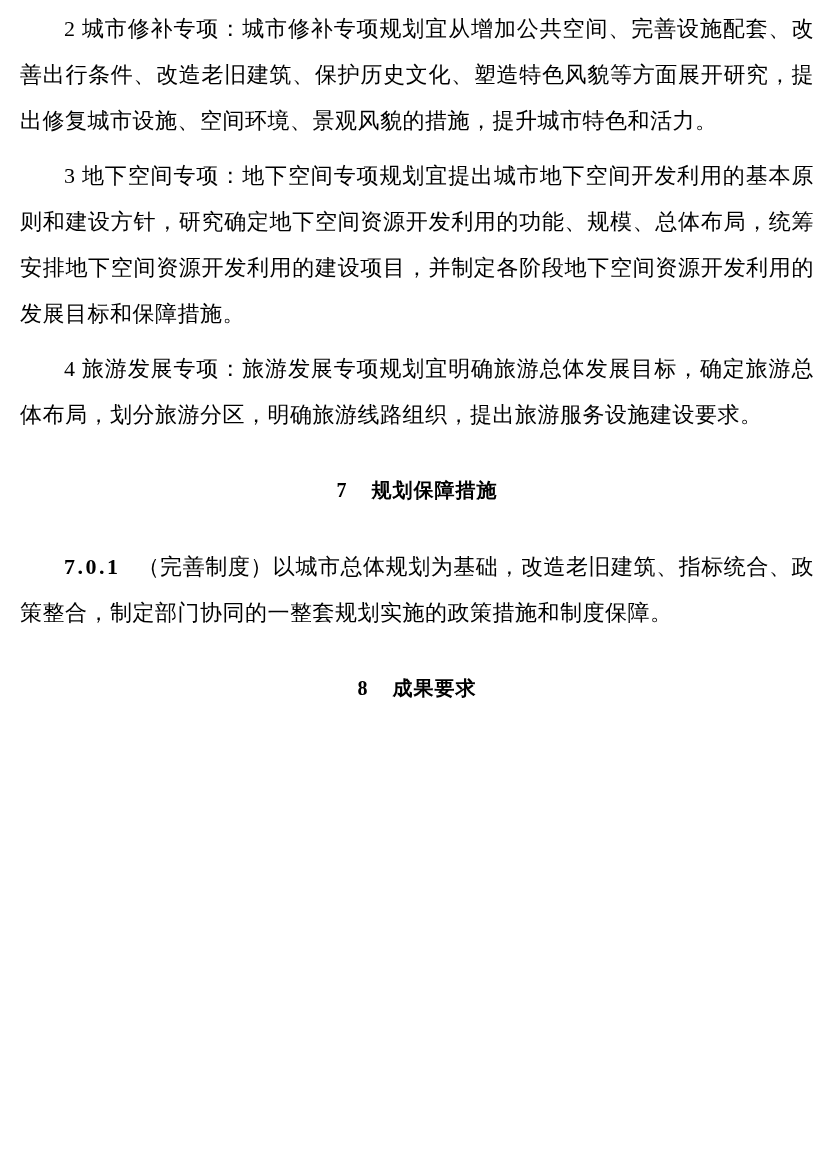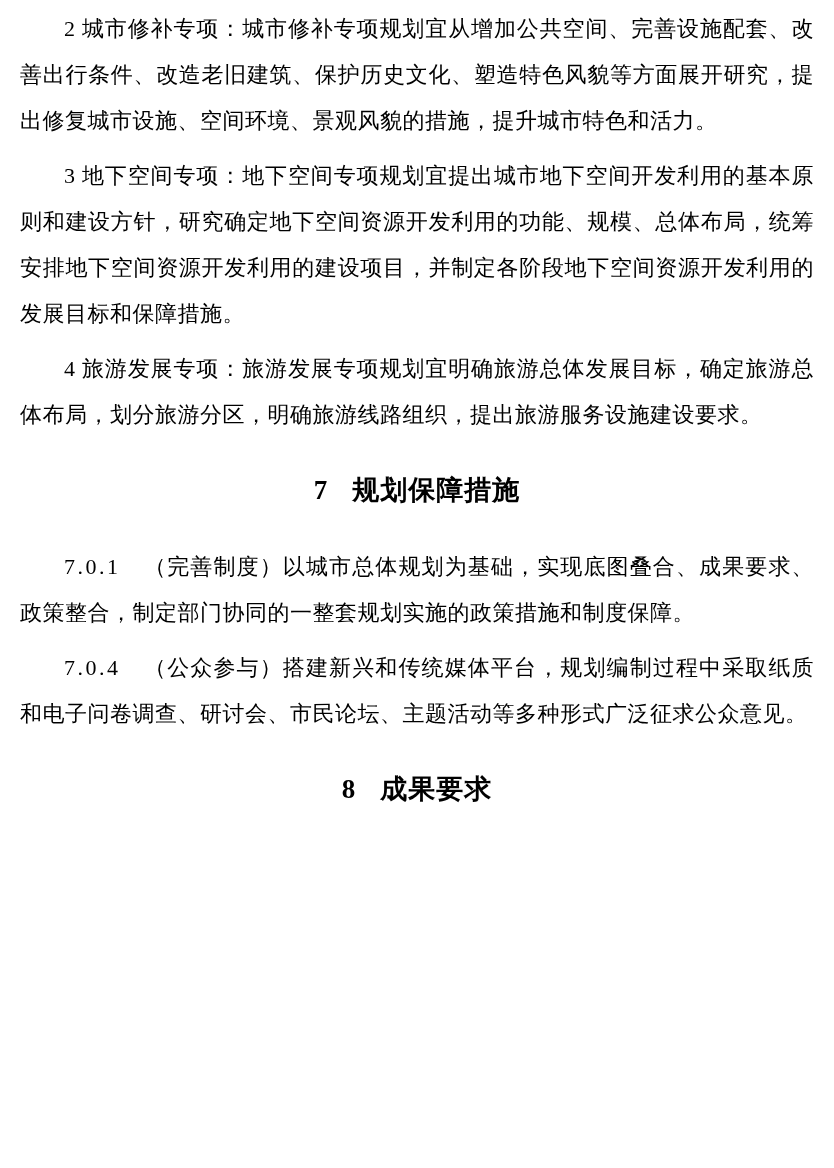--- a/index.html
+++ b/index.html
@@ -19,26 +19,26 @@
   }
   .para {
     font-size: 22px;
     line-height: 46px;
     text-align: justify;
     text-indent: 44px;
     margin-bottom: 9px;
     letter-spacing: 0.5px;
   }
   .clause-num {
-    font-weight: normal;
+    font-weight: bold;
     letter-spacing: 2.5px;
-    margin-right: 23px;
+    margin-right: 17px;
   }
   .section-heading {
-    font-size: 27px;
+    font-size: 20px;
     font-weight: bold;
     line-height: 40px;
     text-align: center;
     margin: 32px 0 34px 0;
     letter-spacing: 1px;
   }
   .section-heading .h-num {
     margin-right: 24px;
   }
 </style>
@@ -51,26 +51,23 @@
 
   <p class="para">3 地下空间专项：地下空间专项规划宜提出城市地下空间开发利用的基本原则和建设方针，研究确定地下空间资源开发利用的功能、规模、总体布局，统筹安排地下空间资源开发利用的建设项目，并制定各阶段地下空间资源开发利用的发展目标和保障措施。</p>
 
   <p class="para">4 旅游发展专项：旅游发展专项规划宜明确旅游总体发展目标，确定旅游总体布局，划分旅游分区，明确旅游线路组织，提出旅游服务设施建设要求。</p>
 
   <h2 class="section-heading">
     <span class="h-num">7</span><span>规划保障措施</span>
   </h2>
 
   <p class="para">
-    <span class="clause-num">7.0.1</span><span>（完善制度）以城市总体规划为基础，实现底图叠合、成果要求、政策整合，制定部门协同的一整套规划实施的政策措施和制度保障。</span>
+    <span class="clause-num">7.0.1</span><span>（完善制度）以城市总体规划为基础，改造老旧建筑、指标统合、政策整合，制定部门协同的一整套规划实施的政策措施和制度保障。</span>
   </p>
 
 
 
-  <p class="para">
-    <span class="clause-num">7.0.4</span><span>（公众参与）搭建新兴和传统媒体平台，规划编制过程中采取纸质和电子问卷调查、研讨会、市民论坛、主题活动等多种形式广泛征求公众意见。</span>
-  </p>
 
   <h2 class="section-heading">
     <span class="h-num">8</span><span>成果要求</span>
   </h2>
 
 </div>
 
 </body></html>

